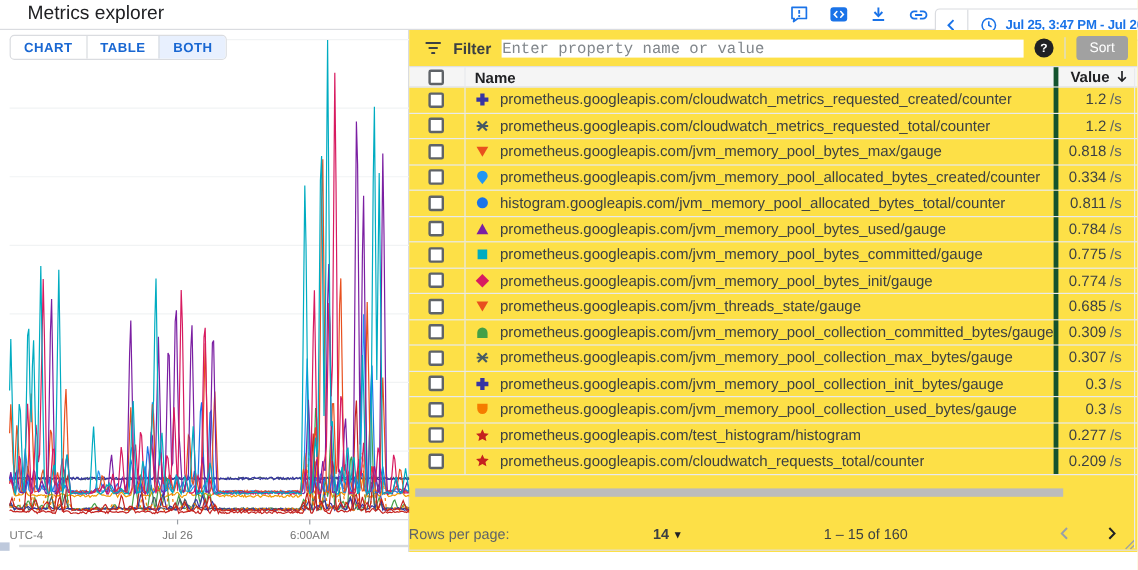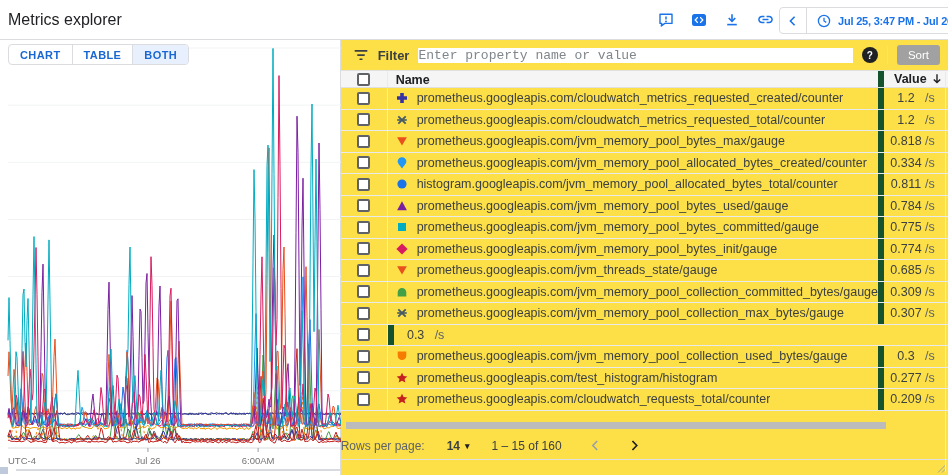--- a/index.html
+++ b/index.html
@@ -1,19 +1,19 @@
 <!DOCTYPE html>
 <html><head>
 <meta charset="utf-8">
 <style>
   *{box-sizing:border-box;margin:0;padding:0}
   html,body{width:948px;height:475px;overflow:hidden;background:#fff;
     font-family:"Liberation Sans",sans-serif;color:#202124}
   
-  .hdr{height:40px;display:flex;align-items:center;padding-left:8px;border-bottom:1px solid #dadce0;position:relative}
+  .hdr{height:25px;display:flex;align-items:center;padding-left:23px;border-bottom:1px solid #dadce0;position:relative}
   .hdr-title{font-size:16px;color:#202124}
   .hdr-actions{margin-left:auto;display:flex;align-items:center;gap:7px;margin-right:170px}
   .icon-btn{width:26px;height:26px;display:flex;align-items:center;justify-content:center;cursor:pointer;border-radius:50%}
   .time-ctl{position:absolute;left:779px;top:7px;display:flex;height:27px;border:1px solid #dadce0;border-radius:4px;background:#fff;white-space:nowrap}
   .collapse-btn{width:27px;display:flex;align-items:center;justify-content:center;border-right:1px solid #dadce0;cursor:pointer}
   .time-btn{display:flex;align-items:center;gap:6px;padding:0 9px;cursor:pointer}
   .time-txt{font-size:11px;letter-spacing:-.2px;font-weight:bold;color:#1a73e8;overflow:hidden}
   
   .main{display:flex;height:435px}
   .chart-panel{width:475px;position:relative;border-right:1px solid #dadce0;background:#fff}
@@ -31,31 +31,31 @@
   .filter-label{font-size:13px;font-weight:bold;color:#3c4043}
   .filter-input{flex:1;border:none;outline:none;font-size:13px;color:#202124;font-family:Liberation Mono, monospace}
   .filter-input::placeholder{color:#80868b}
   .help-btn{width:16px;height:16px;border-radius:50%;background:#202124;color:#fff;font-size:10px;font-weight:bold;display:flex;align-items:center;justify-content:center;cursor:pointer}
   .vdiv{width:1px;height:18px;background:#dadce0}
   .sort-btn{background:#a1a1a1;color:#fff;font-size:11.5px;border:none;border-radius:3px;padding:4px 11px;cursor:pointer;font-family:"Liberation Sans",sans-serif}
   
   .thead{height:18px;background:#f5f5f5;border-top:1px solid #e0e0e0;border-bottom:1px solid #e0e0e0;display:flex;align-items:flex-end;font-size:12.5px;font-weight:bold;color:#202124;flex:0 0 auto}
   .col-check{width:47px;align-self:stretch;display:flex;align-items:center;justify-content:center;border-right:1px solid #e8eaed;flex:0 0 auto}
   .col-main{flex:1;display:flex;align-items:center;gap:9px;padding-left:8px;overflow:hidden;white-space:nowrap}
-  .col-value{width:70px;flex:0 0 auto;align-self:stretch;display:flex;align-items:center;border-left:6px solid #14532d;padding-left:10px;gap:3px}
+  .col-value{width:70px;flex:0 0 auto;align-self:stretch;display:flex;align-items:center;border-left:4px solid #14532d;padding-left:10px;gap:3px}
   input[type=checkbox]{appearance:none;-webkit-appearance:none;width:13px;height:13px;border:2px solid #5f6368;border-radius:2px;background:#fff;cursor:pointer}
   .trow{height:21.5px;display:flex;align-items:center;border-bottom:1px solid #e8eaed;font-size:12.5px;color:#3c4043;cursor:pointer}
   .trow .col-value{justify-content:flex-end;padding:0 8px 0 0}
   .row-icon{width:12px;height:12px;flex:0 0 auto}
   .rname{overflow:hidden}
-  .val{min-width:32px;text-align:center}
+  .val{min-width:32px;text-align:right}
   .unit{width:15px;color:#5f6368}
   
   .hsb{height:7px;width:89%;margin:11px 0 0 5px;background:#bcbcbc;border-radius:0;flex:0 0 auto;cursor:pointer}
-  .pagination{height:26px;display:flex;align-items:center;justify-content:flex-start;gap:22px;font-size:12px;color:#3c4043;padding-right:8px;flex:0 0 auto;margin-top:4px}
+  .pagination{height:26px;display:flex;align-items:center;justify-content:space-between;gap:22px;font-size:12px;color:#3c4043;padding-right:8px;flex:0 0 auto;margin-top:18px}
   .pg-label{color:#5f6368}
   .pg-size{display:flex;align-items:center;gap:5px;font-weight:bold;cursor:pointer}
   .pg-caret{font-size:9px;color:#202124}
   .pg-chevrons{display:flex;align-items:center;gap:24px;margin-left:4px;margin-right:6px}
   .footer{border-top:1px solid #e0e0e0;flex:1;position:relative}
   .resize-handle{position:absolute;right:2px;bottom:2px;width:9px;height:9px}
   .panel-vline{position:absolute;right:2px;top:32px;height:400px;width:1px;background:#e8eaed}
 </style>
 </head>
 <body>
@@ -362,20 +362,26 @@
           </span>
           <span class="col-value">
             <span class="val">0.307</span>
             <span class="unit">/s</span>
           </span>
         </div>
         <div class="trow">
           <span class="col-check">
             <input type="checkbox" style="">
           </span>
+          <span class="col-main">
+            <svg class="row-icon" viewBox="0 0 12 12" fill="#3634a3">
+              <path d="M4.2 1h3.6v3.2H11v3.6H7.8V11H4.2V7.8H1V4.2h3.2z"></path>
+            </svg>
+            <span class="rname">prometheus.googleapis.com/jvm_memory_pool_collection_init_bytes/gauge</span>
+          </span>
           <span class="col-value">
             <span class="val">0.3</span>
             <span class="unit">/s</span>
           </span>
         </div>
         <div class="trow">
           <span class="col-check">
             <input type="checkbox" style="">
           </span>
           <span class="col-main">

